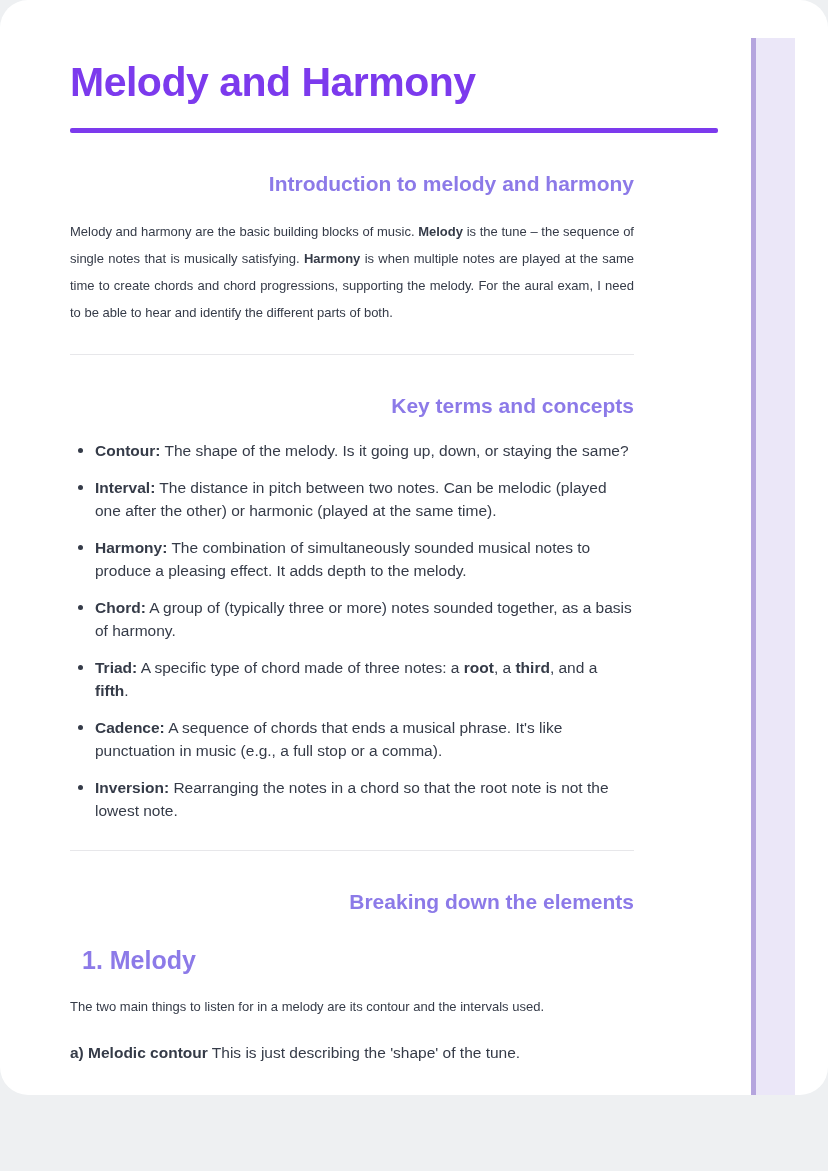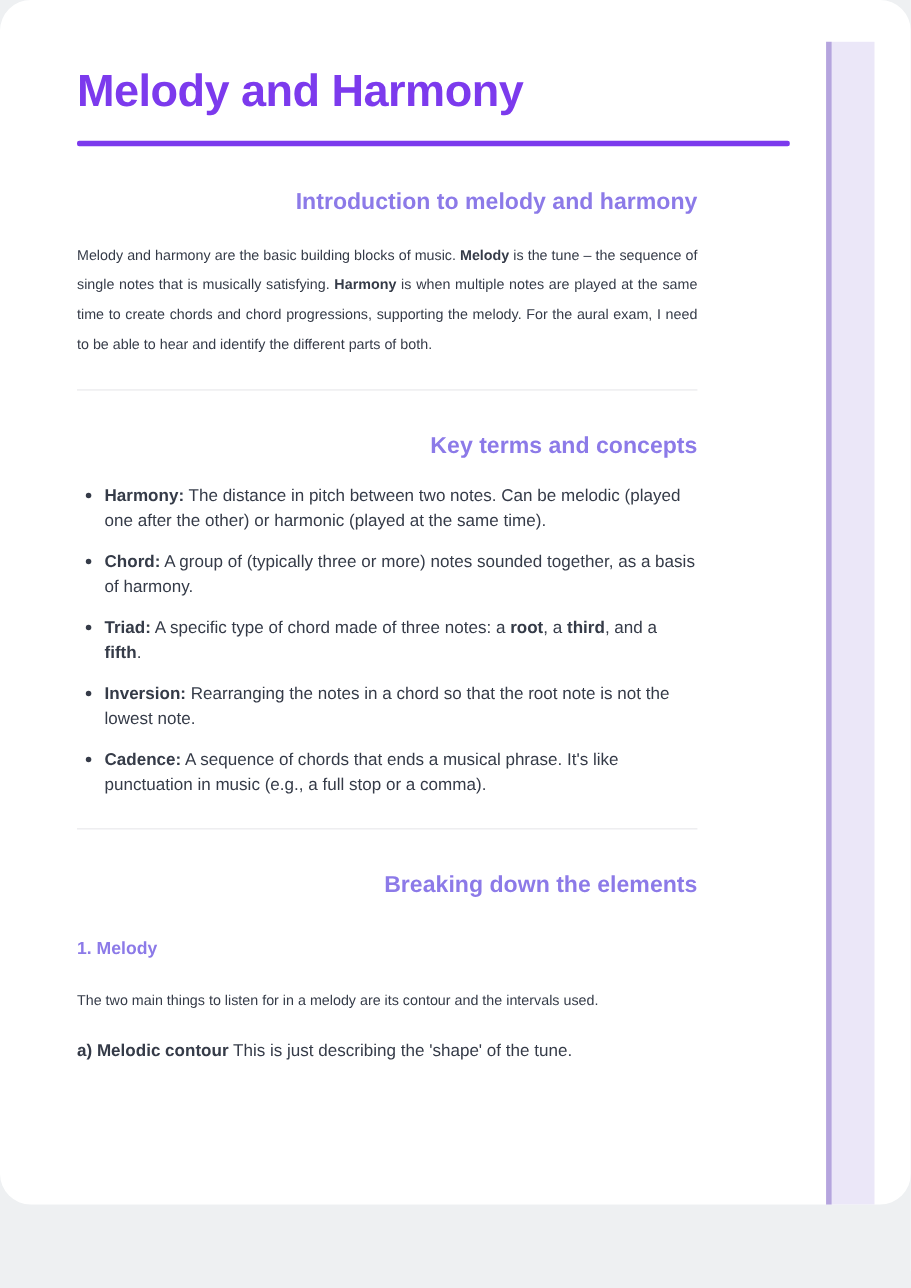--- a/index.html
+++ b/index.html
@@ -39,22 +39,22 @@
   }
   h2.section-heading {
     margin: 38px 0 0 0;
     font-size: 21px;
     line-height: 26px;
     font-weight: 700;
     color: #8c7ae8;
     text-align: right;
   }
   h3.sub-heading {
-    margin: 33px 0 0 0;
-    font-size: 16px;
+    margin: 33px 0 0 12px;
+    font-size: 25px;
     line-height: 24px;
     font-weight: 700;
     color: #8c7ae8;
   }
   p.body-par {
     margin: 21px 0 0 0;
     font-size: 13px;
     line-height: 27px;
     color: #353b48;
     text-align: justify;
@@ -124,25 +124,27 @@
 
     <h2 class="section-heading">Introduction to melody and harmony</h2>
 
     <p class="body-par">Melody and harmony are the basic building blocks of music. <b>Melody</b> is the tune – the sequence of single notes that is musically satisfying. <b>Harmony</b> is when multiple notes are played at the same time to create chords and chord progressions, supporting the melody. For the aural exam, I need to be able to hear and identify the different parts of both.</p>
 
     <div class="divider"></div>
 
     <h2 class="section-heading">Key terms and concepts</h2>
 
     <ul class="terms">
-        <li><span class="dot"></span><b>Harmony:</b> The distance in pitch between two notes. Can be melodic (played one after the other) or harmonic (played at the same time).</li>
+        <li><span class="dot"></span><b>Contour:</b> The shape of the melody. Is it going up, down, or staying the same?</li>
+        <li><span class="dot"></span><b>Interval:</b> The distance in pitch between two notes. Can be melodic (played one after the other) or harmonic (played at the same time).</li>
+        <li><span class="dot"></span><b>Harmony:</b> The combination of simultaneously sounded musical notes to produce a pleasing effect. It adds depth to the melody.</li>
         <li><span class="dot"></span><b>Chord:</b> A group of (typically three or more) notes sounded together, as a basis of harmony.</li>
         <li><span class="dot"></span><b>Triad:</b> A specific type of chord made of three notes: a <b>root</b>, a <b>third</b>, and a <b>fifth</b>.</li>
+        <li><span class="dot"></span><b>Cadence:</b> A sequence of chords that ends a musical phrase. It's like punctuation in music (e.g., a full stop or a comma).</li>
         <li><span class="dot"></span><b>Inversion:</b> Rearranging the notes in a chord so that the root note is not the lowest note.</li>
-        <li><span class="dot"></span><b>Cadence:</b> A sequence of chords that ends a musical phrase. It's like punctuation in music (e.g., a full stop or a comma).</li>
       </ul>
 
     <div class="divider"></div>
 
     <h2 class="section-heading">Breaking down the elements</h2>
 
     <h3 class="sub-heading">1. Melody</h3>
 
     <p class="body-par">The two main things to listen for in a melody are its contour and the intervals used.</p>
 

